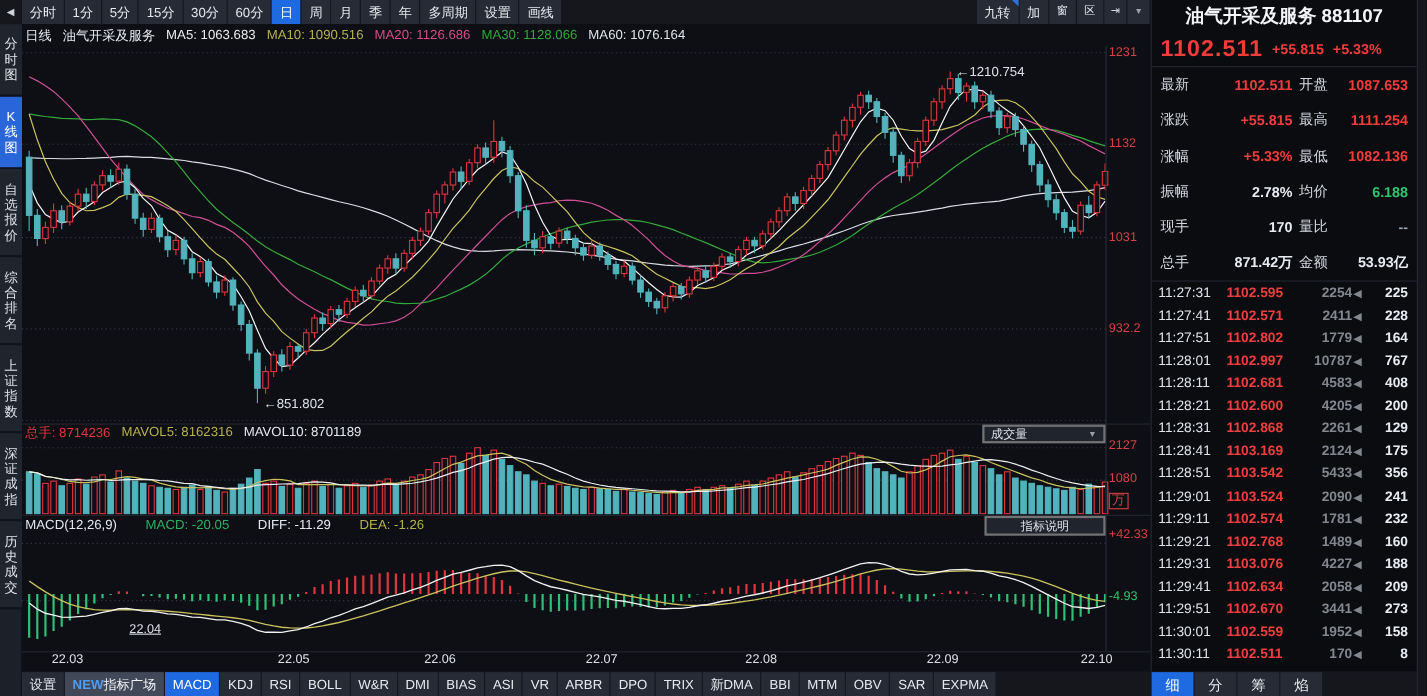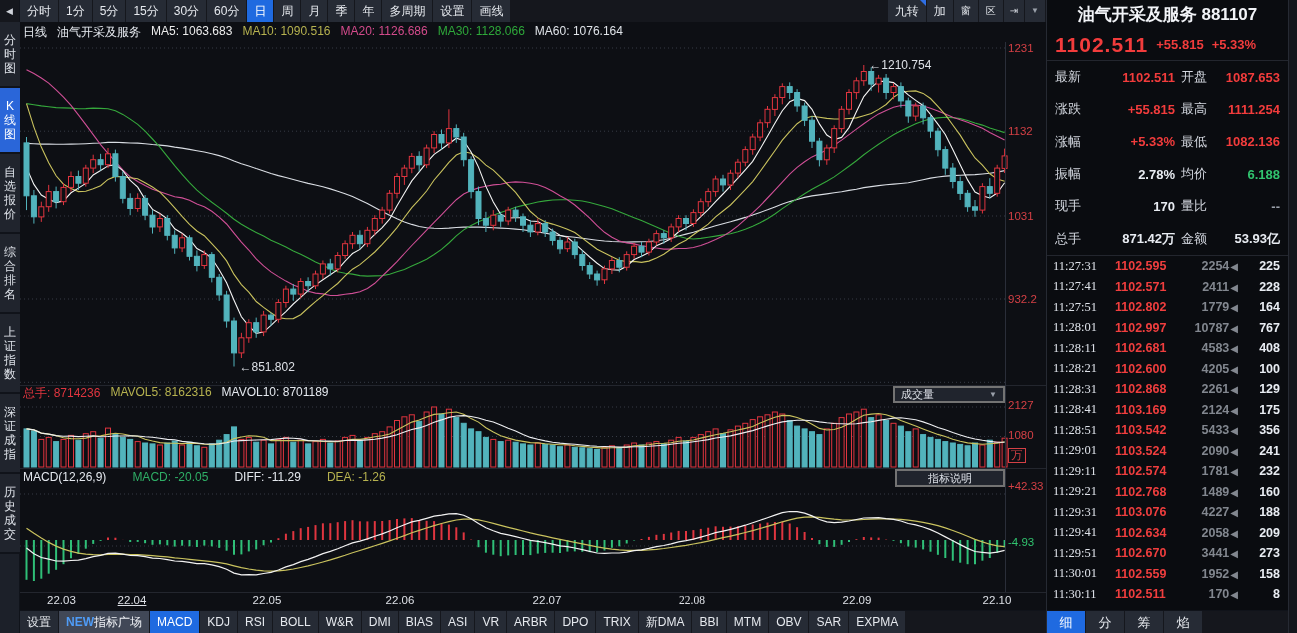--- a/index.html
+++ b/index.html
@@ -62,21 +62,21 @@
   .q-price-row{height:32px;display:flex;align-items:center;padding:0 8px;gap:8px;border-bottom:1px solid #23262e;}
   .q-last{font-size:21px;font-weight:700;color:#f23c3c;letter-spacing:1px;}
   .q-delta{font-size:13px;font-weight:700;color:#f23c3c;}
   .q-grid{border-bottom:1px solid #23262e;}
   .qrow{display:grid;grid-template-columns:44px 76px 42px 1fr;align-items:center;height:32.3px;padding:0 8px;font-size:13px;}
   .ql{color:#d4d8e0;}
   .qv{text-align:right;font-weight:700;}
   .qrow .ql:nth-child(3){padding-left:6px;}
   .ticks{height:349px;overflow:hidden;}
   .trow{display:grid;grid-template-columns:62px 74px 1fr 42px;align-items:center;height:20.5px;padding:0 8px 0 6px;font-size:12.5px;}
-  .tt{color:#dfe3ea;font-family:Liberation Serif, serif;}
+  .tt{color:#dfe3ea;}
   .tp{color:#f03e3e;font-weight:700;}
   .tv{text-align:right;color:#82878f;font-weight:700;}
   .tv .arr{font-size:10px;color:#82878f;margin-left:1px;}
   .tn{text-align:right;color:#e8ecf2;font-weight:700;}
   .detail-tabs{position:absolute;left:0;bottom:0;width:242px;height:23px;background:#15171d;display:flex;border-top:1px solid #10131a;}
   .d-tab{width:38px;height:23px;line-height:23px;text-align:center;font-size:13px;background:#262b35;color:#e6e9ee;margin-right:1px;cursor:pointer;}
   .d-tab.active{background:#1f6ae0;color:#fff;}
 
   .edge-strip{position:absolute;left:1288px;top:0;width:9px;height:633px;background:#14161c;border-left:1px solid #262a33;}
 </style>
@@ -753,25 +753,25 @@
         <span class="ax-label " style="left: 988px; top: 42px;">1231</span>
         <span class="ax-label " style="left: 988px; top: 125px;">1132</span>
         <span class="ax-label " style="left: 988px; top: 210px;">1031</span>
         <span class="ax-label " style="left: 988px; top: 293px;">932.2</span>
         <span class="ax-label " style="left: 988px; top: 399px;">2127</span>
         <span class="ax-label " style="left: 988px; top: 429px;">1080</span>
         <span class="ax-label unit" style="left: 988px; top: 448px;">万</span>
         <span class="ax-label " style="left: 988px; top: 480px;">+42.33</span>
         <span class="ax-label green" style="left: 988px; top: 536px;">-4.93</span>
         <span class="ax-label white" style="left: 27px; top: 594px;">22.03</span>
-        <span class="ax-label white" style="left: 112px; top: 594px; transform: translateX(-50%); text-decoration: underline;">22.04</span>
+        <span class="ax-label white" style="left: 112px; top: 566px; transform: translateX(-50%); text-decoration: underline;">22.04</span>
         <span class="ax-label white" style="left: 247px; top: 594px; transform: translateX(-50%);">22.05</span>
         <span class="ax-label white" style="left: 380px; top: 594px; transform: translateX(-50%);">22.06</span>
         <span class="ax-label white" style="left: 527px; top: 594px; transform: translateX(-50%);">22.07</span>
-        <span class="ax-label white" style="left: 672px; top: 594px; transform: translateX(-50%); font-family: Liberation Serif, serif;">22.08</span>
+        <span class="ax-label white" style="left: 672px; top: 594px; transform: translateX(-50%);">22.08</span>
         <span class="ax-label white" style="left: 837px; top: 594px; transform: translateX(-50%);">22.09</span>
         <span class="ax-label white" style="left: 977px; top: 594px; transform: translateX(-50%);">22.10</span>
       </div>
 
     <div class="toolbar bottom">
       <button class="tb-btn">设置</button>
       <div class="plaza">
         <span class="new">NEW</span>
         <span class="pl">指标广场</span>
       </div>
@@ -874,21 +874,21 @@
         <div class="trow">
         <span class="tt">11:28:11</span>
         <span class="tp">1102.681</span>
         <span class="tv"><span>4583</span><span class="arr">◀</span></span>
         <span class="tn">408</span>
       </div>
         <div class="trow">
         <span class="tt">11:28:21</span>
         <span class="tp">1102.600</span>
         <span class="tv"><span>4205</span><span class="arr">◀</span></span>
-        <span class="tn">100</span>
+        <span class="tn">200</span>
       </div>
         <div class="trow">
         <span class="tt">11:28:31</span>
         <span class="tp">1102.868</span>
         <span class="tv"><span>2261</span><span class="arr">◀</span></span>
         <span class="tn">129</span>
       </div>
         <div class="trow">
         <span class="tt">11:28:41</span>
         <span class="tp">1103.169</span>

